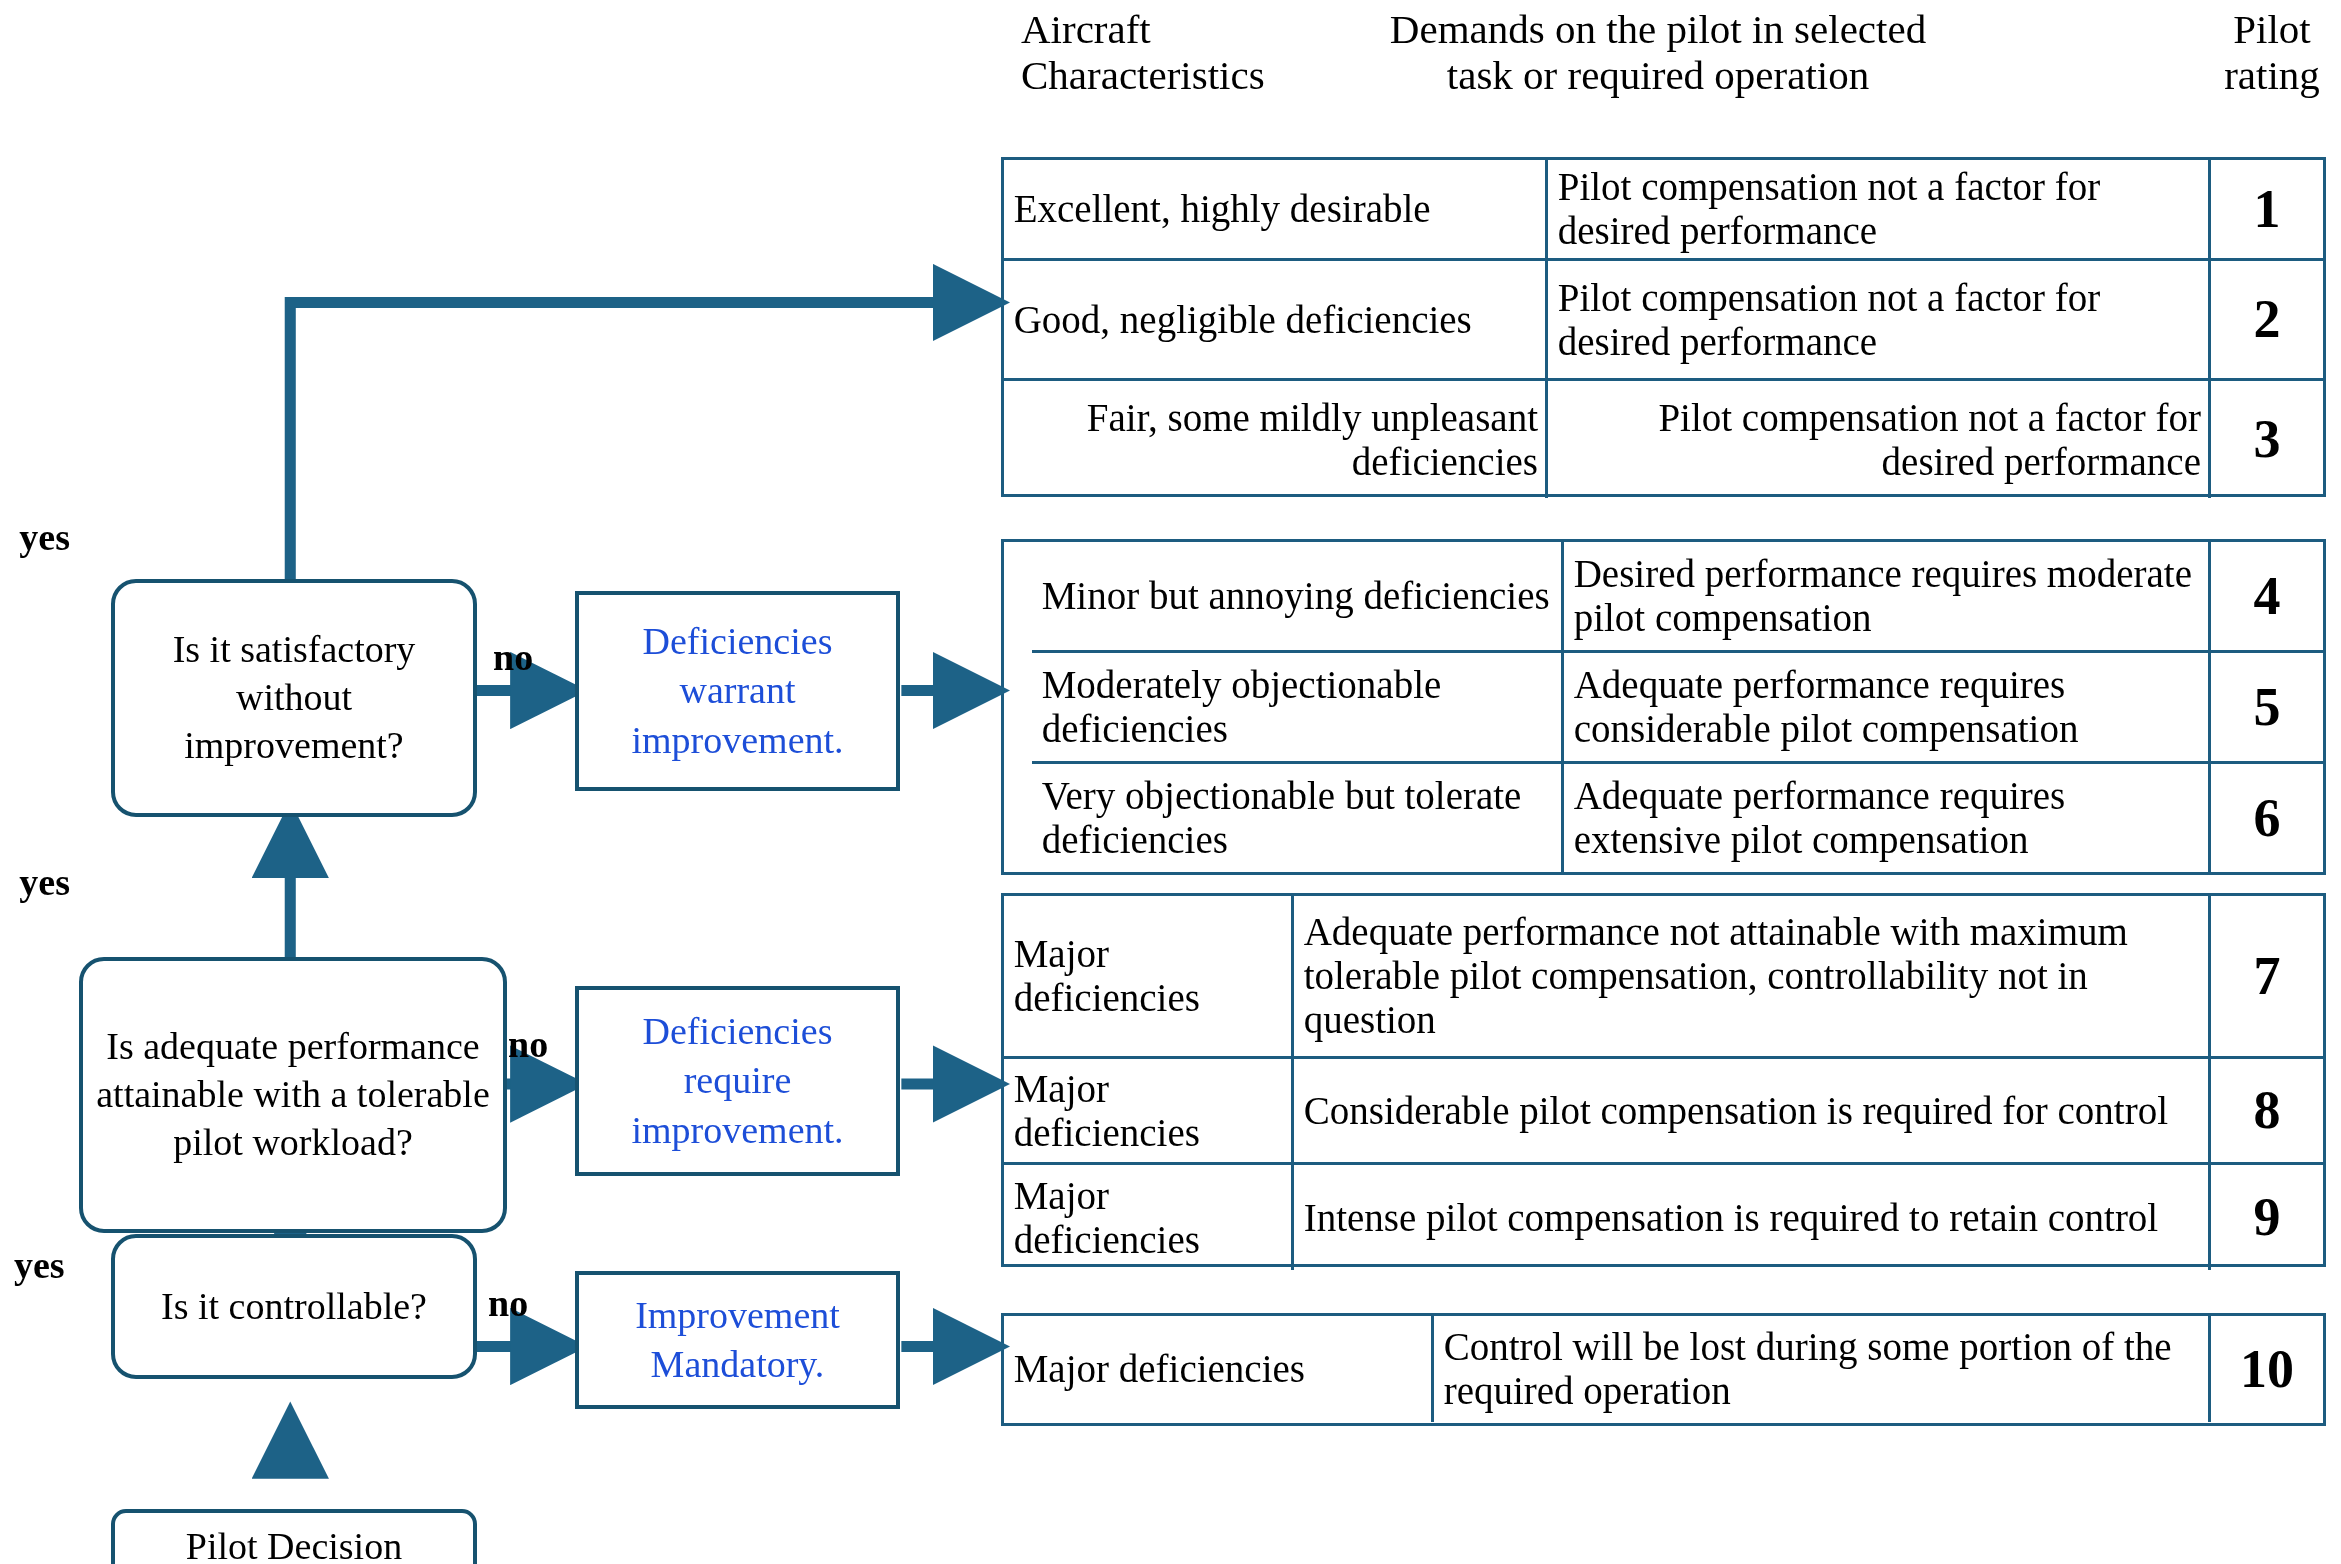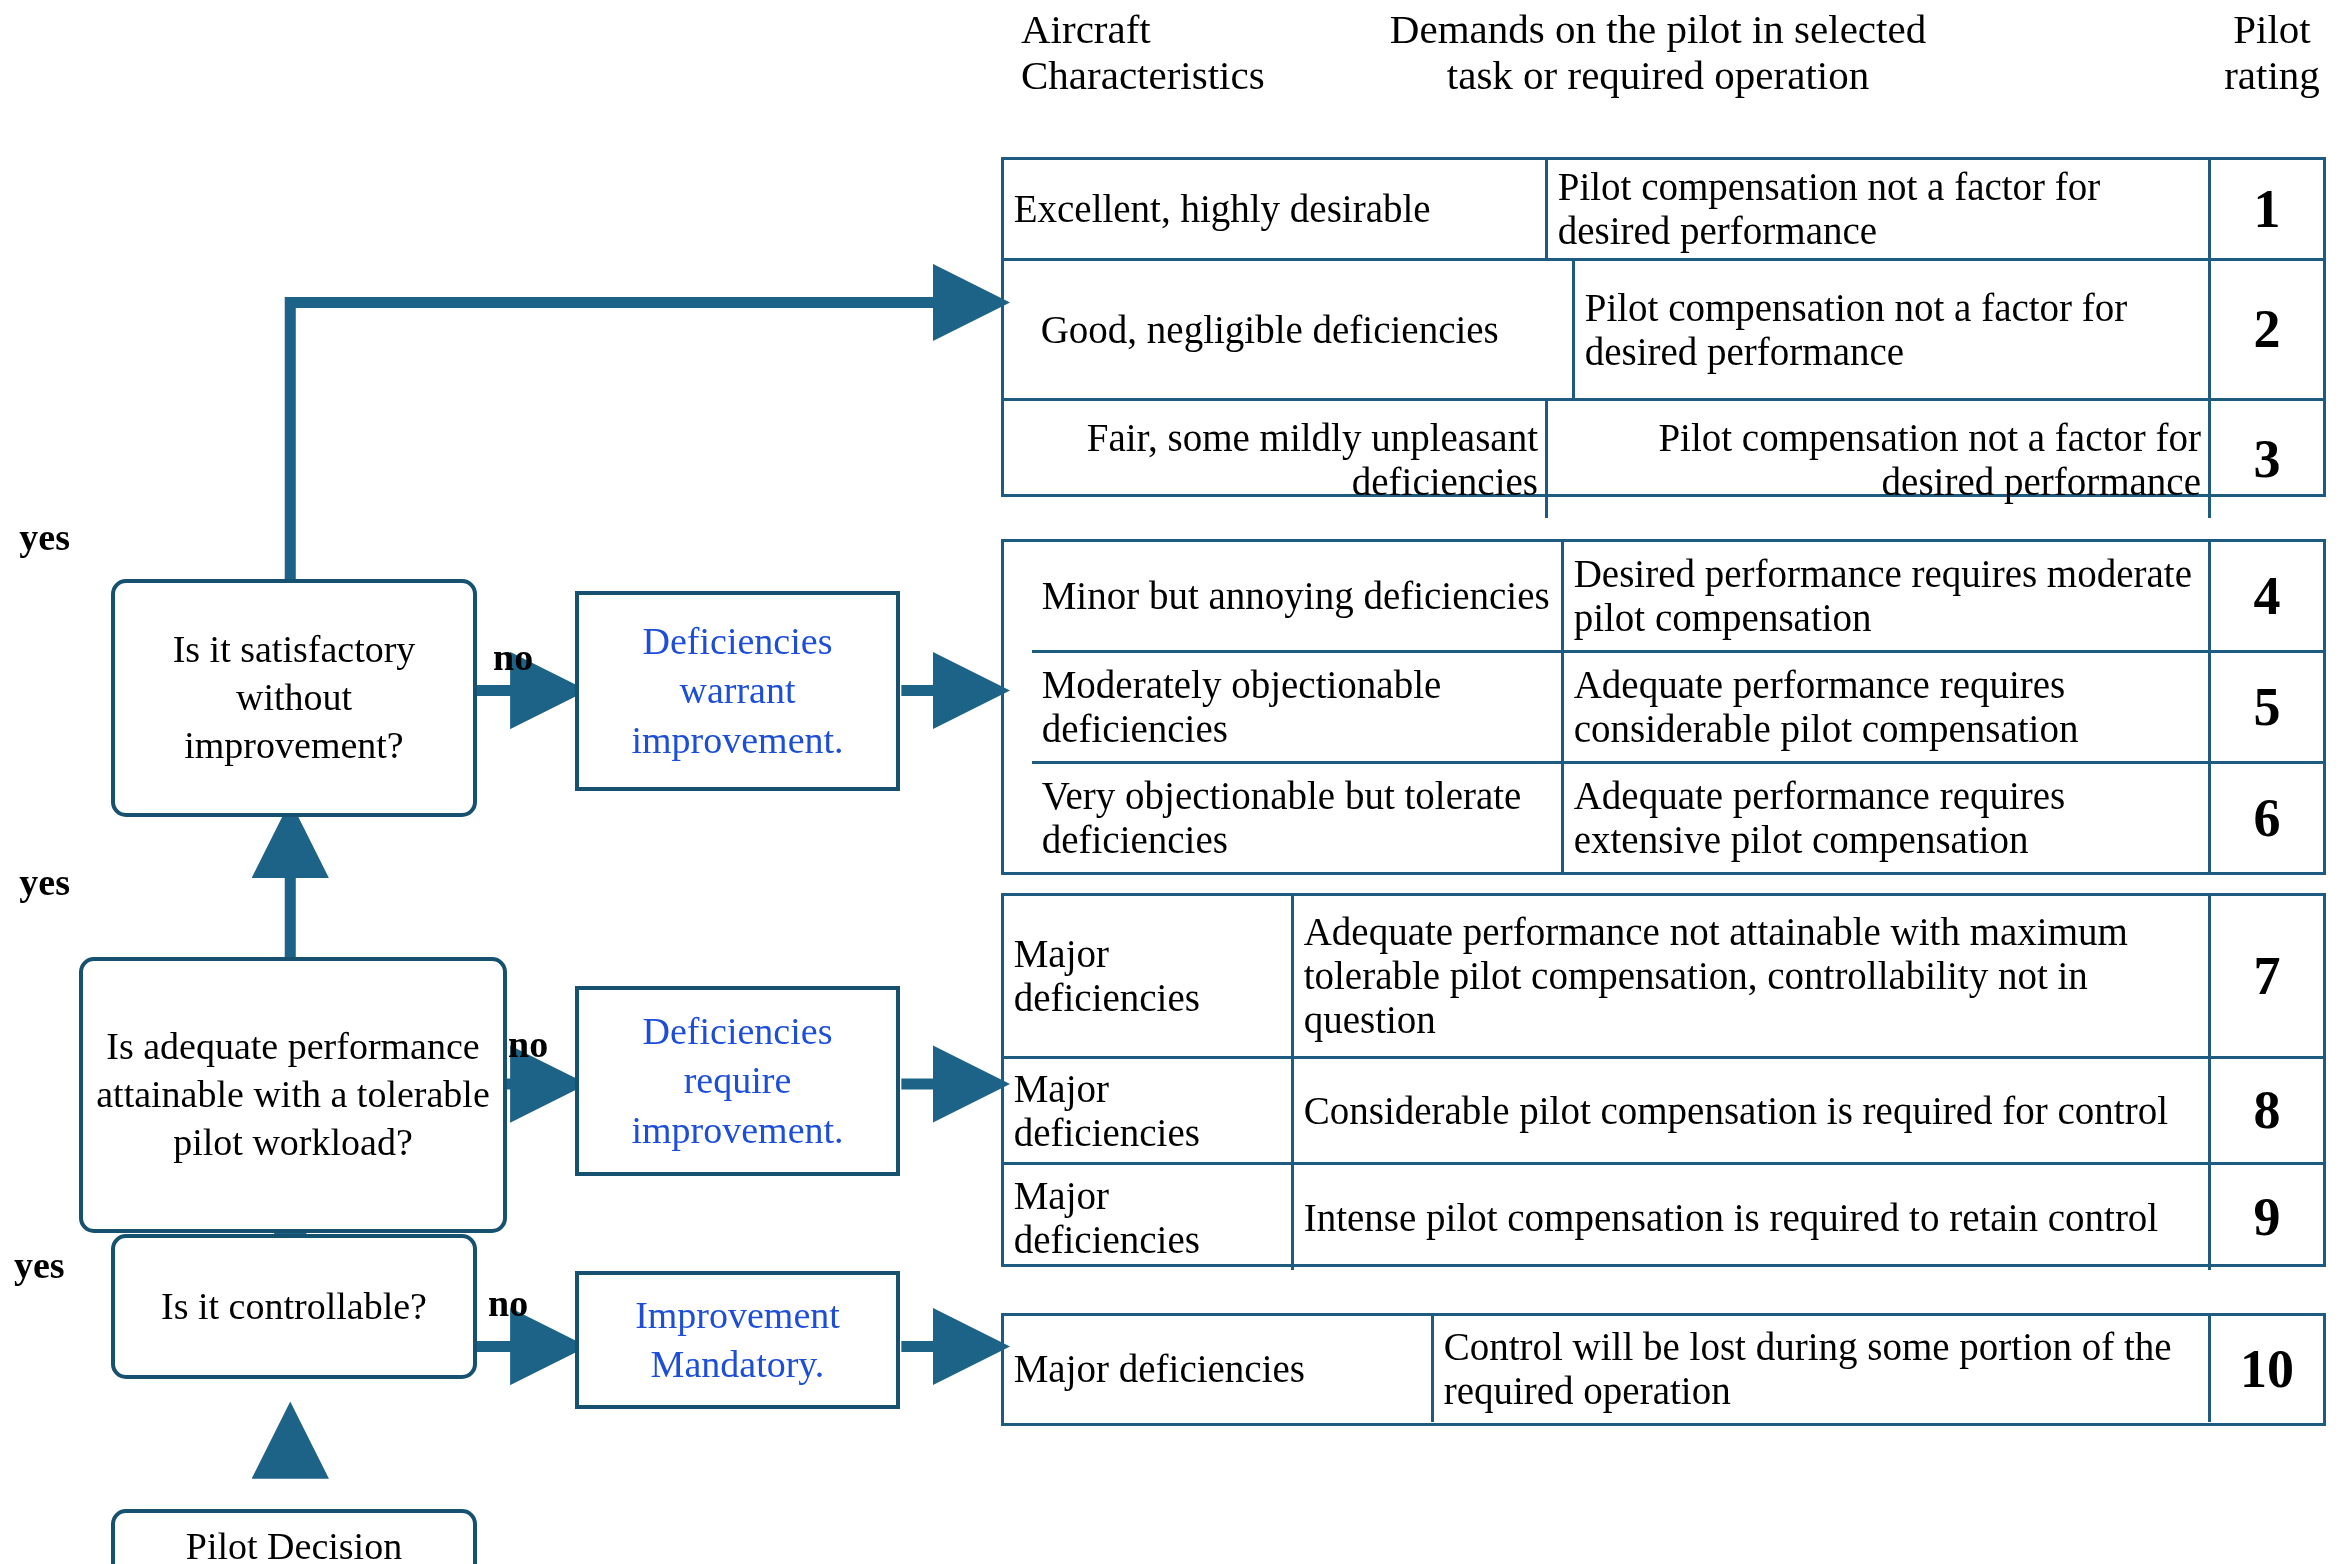--- a/index.html
+++ b/index.html
@@ -69,21 +69,21 @@
   .b3 .cell-char { width: 290px; }
   .b3 .cell-rate { width: 112px; }
   .b4 .cell-char { width: 430px; }
   .b4 .cell-rate { width: 112px; }
 
   
   .rbox {
     position: absolute;
     box-sizing: border-box;
     border: 4.1px solid #16526f;
-    border-radius: 15px;
+    border-radius: 25px;
     background: #ffffff;
     display: flex;
     align-items: center;
     justify-content: center;
     text-align: center;
     color: #000;
     font-size: 38px;
     line-height: 1.26;
     padding: 4.1px 9.7px;
   }
@@ -133,21 +133,21 @@
     <div>Pilot</div>
     <div>rating</div>
   </div>
 
   <div class="tblock b1" style="left:1001px; top:133px; width:1325px; height:340px;">
     <div class="trow" style="height:101px;">
       <div class="cell-char">Excellent, highly desirable</div>
       <div class="cell-dem">Pilot compensation not a factor for desired performance</div>
       <div class="cell-rate">1</div>
     </div>
-    <div class="trow" style="height:140px;padding-left:27px;">
+    <div class="trow" style="height:120px;">
       <div class="cell-char">Good, negligible deficiencies</div>
       <div class="cell-dem">Pilot compensation not a factor for desired performance</div>
       <div class="cell-rate">2</div>
     </div>
     <div class="trow" style="height:117px;text-align:right;">
       <div class="cell-char">Fair, some mildly unpleasant deficiencies</div>
       <div class="cell-dem">Pilot compensation not a factor for desired performance</div>
       <div class="cell-rate">3</div>
     </div>
   </div>

